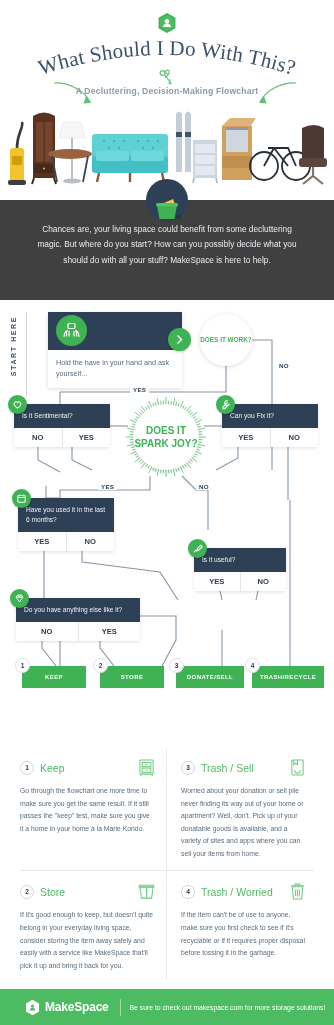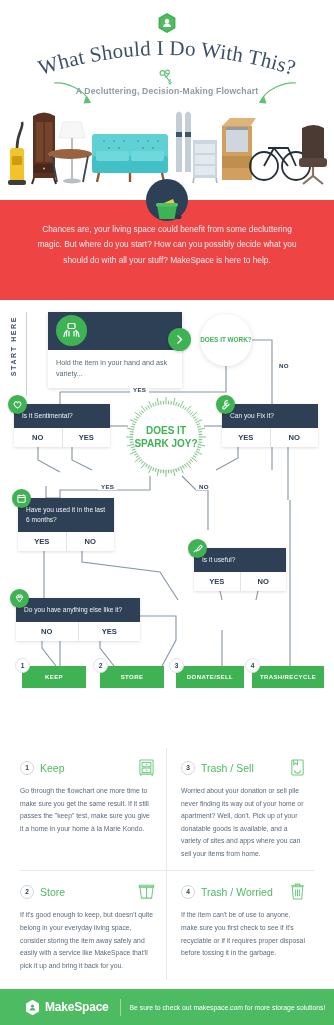--- a/index.html
+++ b/index.html
@@ -26,21 +26,21 @@
   }
   .scissors { position: absolute; left: 50%; top: 68px; transform: translateX(-50%); }
   .arrow-l { position: absolute; left: 52px; top: 80px; }
   .arrow-r { position: absolute; right: 36px; top: 80px; }
 
   
   .furniture { position: absolute; left: 0; top: 96px; width: 334px; height: 104px; }
 
   
   .intro {
-    position: relative; background: #ef4444; height: 100px;
+    position: relative; background: #404040; height: 100px;
     padding: 22px 34px 0; text-align: center;
   }
   .intro p { color: #e8edf2; font-size: 8.3px; line-height: 1.85; }
   .bin-circle {
     position: absolute; left: 50%; top: -21px; transform: translateX(-50%);
     width: 42px; height: 42px; border-radius: 50%; background: #2e4055;
     display: flex; align-items: flex-end; justify-content: center;
   }
 
   
@@ -329,21 +329,21 @@
       <div class="head">
         <div class="avatar">
           <svg width="21" height="21" viewBox="0 0 21 21" fill="none" stroke="#fff" stroke-width="1.2">
             <rect x="7" y="3.5" width="7" height="5" rx="1"></rect>
             <path d="M3 17 c0-4 2-6 4-6.5 M18 17 c0-4-2-6-4-6.5"></path>
             <path d="M5.5 10.5 v6 M15.5 10.5 v6 M8 11 v5.5 M13 11 v5.5"></path>
           </svg>
         </div>
       </div>
       <div class="body">
-        <span>Hold the item in your hand and ask variety...</span>
+        <span>Hold the have in your hand and ask yourself...</span>
       </div>
     </div>
     <div class="go-btn">
       <svg width="11" height="11" viewBox="0 0 11 11" fill="none" stroke="#fff" stroke-width="1.4">
         <path d="M3.5 1.5 L7.5 5.5 L3.5 9.5"></path>
       </svg>
     </div>
 
     <div class="circle-node" id="node-work">
       <span>DOES IT WORK?</span>

